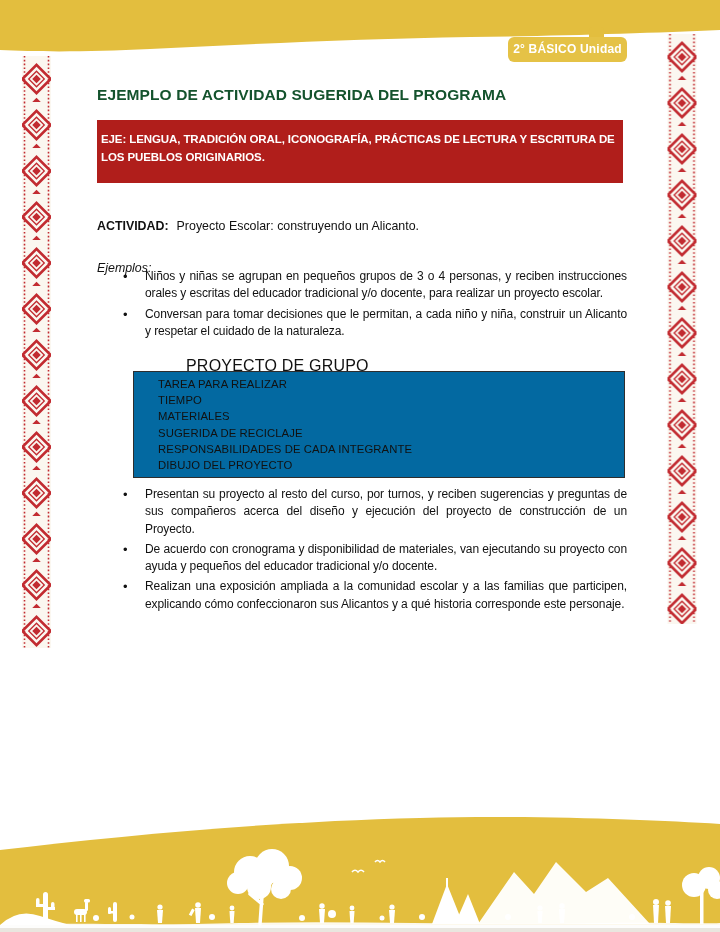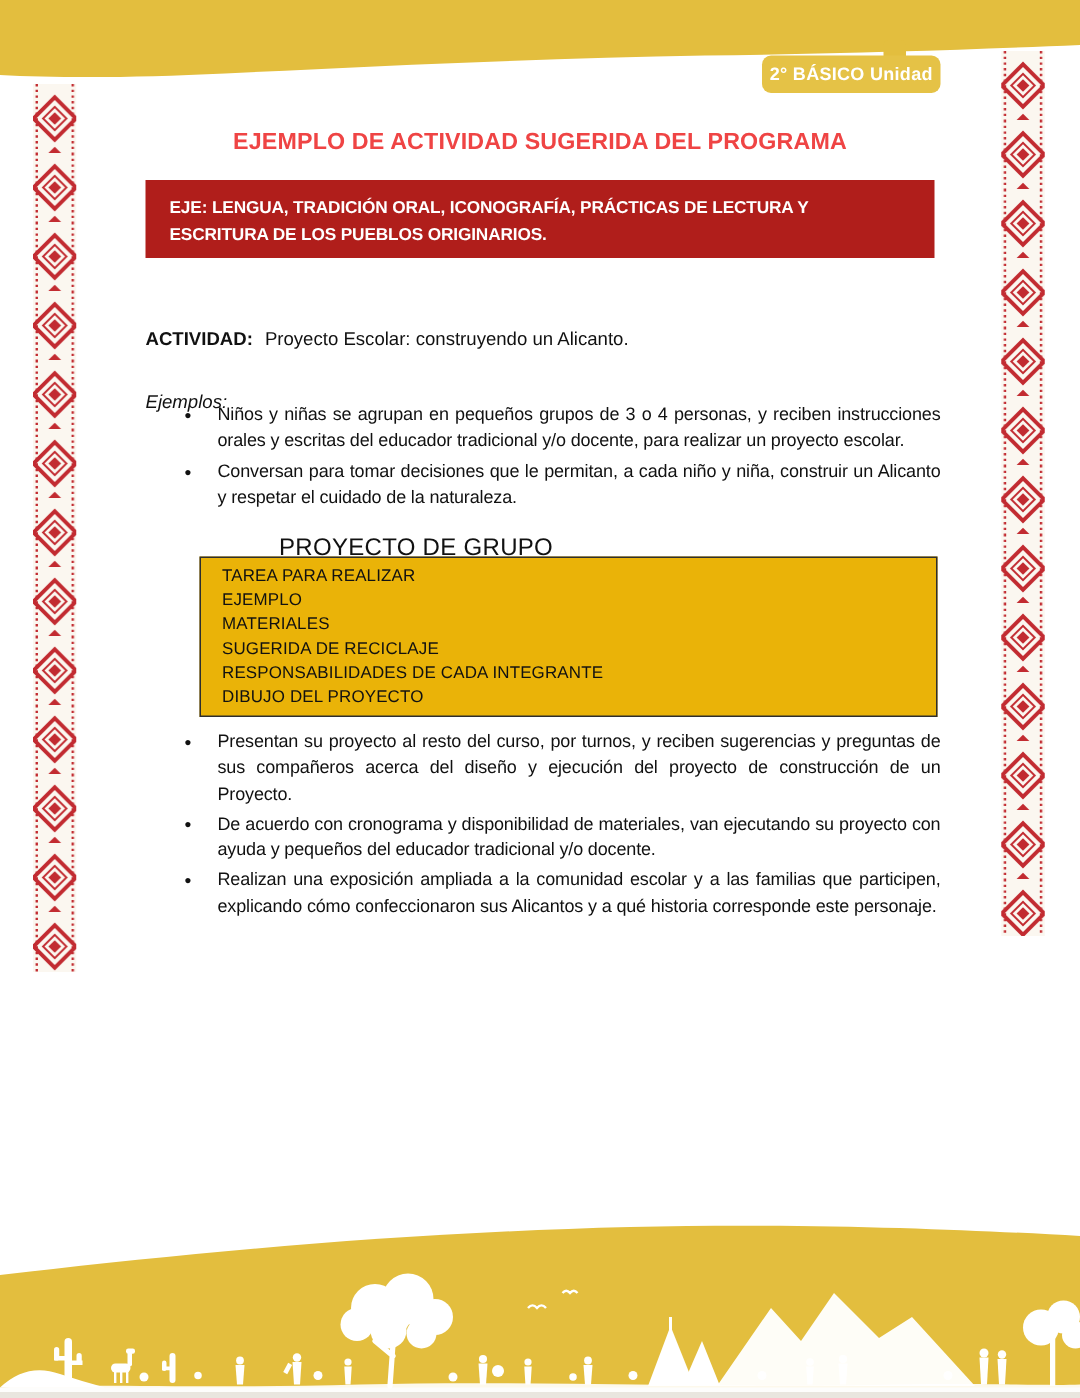--- a/index.html
+++ b/index.html
@@ -24,27 +24,27 @@
     color:#fff;font-size:12px;font-weight:bold;
     text-align:center;line-height:25px;letter-spacing:.2px;
   }
   
   .strip{position:absolute;}
   .strip-left{left:22px;top:56px;width:29px;height:592px;}
   .strip-right{left:667px;top:34px;width:30px;height:590px;}
   
   .doc-title{
     position:absolute;left:97px;top:86px;width:526px;
-    text-align:center;font-size:15.5px;font-weight:bold;color:#ef4444;
+    font-size:15.5px;font-weight:bold;color:#14532d;
     letter-spacing:.1px;
   }
   .eje-banner{
-    position:absolute;left:97px;top:120px;width:526px;height:52px;
+    position:absolute;left:97px;top:120px;width:526px;height:63px;
     background:#B01E1B;color:#fff;box-sizing:border-box;
-    padding:10px 16px;font-size:11.5px;font-weight:bold;
+    padding:10px 4px;font-size:11.5px;font-weight:bold;
     line-height:1.6;letter-spacing:-.1px;
   }
   .activity-line{
     position:absolute;left:97px;top:219px;width:528px;font-size:12.4px;
   }
   .activity-label{font-weight:bold;margin-top:16px;}
   .activity-text{margin-left:8px;}
   .examples-label{
     position:absolute;left:97px;top:261px;font-size:12.4px;font-style:italic;
   }
@@ -63,21 +63,21 @@
     content:"\2022";position:absolute;left:2px;top:0;
     font-size:13px;
   }
   .project-heading{
     position:absolute;left:186px;top:357px;font-size:16px;
     letter-spacing:.2px;
   }
   .project-box{
     position:absolute;left:133px;top:371px;width:492px;
     border:1.5px solid #2e2e2e;box-sizing:border-box;
-    background:#eab308;padding:4px 6px;
+    background:#0369a1;padding:4px 16px;
   }
   .project-box .box-row{
     font-size:11.3px;line-height:16.2px;padding:0 8px;
     letter-spacing:.1px;
   }
   
   .footer-art{position:absolute;left:0;bottom:0;width:720px;height:120px;}
 </style>
 </head>
 <body>
@@ -140,21 +140,21 @@
 
   <ul class="bullets bullets-top">
       <li>Niños y niñas se agrupan en pequeños grupos de 3 o 4 personas, y reciben instrucciones orales y escritas del educador tradicional y/o docente, para realizar un proyecto escolar.</li>
       <li>Conversan para tomar decisiones que le permitan, a cada niño y niña, construir un Alicanto y respetar el cuidado de la naturaleza.</li>
     </ul>
 
   <div class="project-heading">PROYECTO DE GRUPO</div>
 
   <div class="project-box">
       <div class="box-row">TAREA PARA REALIZAR</div>
-      <div class="box-row">EJEMPLO</div>
+      <div class="box-row">TIEMPO</div>
       <div class="box-row">MATERIALES</div>
       <div class="box-row">SUGERIDA DE RECICLAJE</div>
       <div class="box-row">RESPONSABILIDADES DE CADA INTEGRANTE</div>
       <div class="box-row">DIBUJO DEL PROYECTO</div>
     </div>
 
   <ul class="bullets bullets-bottom">
       <li>Presentan su proyecto al resto del curso, por turnos, y reciben sugerencias y preguntas de sus compañeros acerca del diseño y ejecución del proyecto de construcción de un Proyecto.</li>
       <li>De acuerdo con cronograma y disponibilidad de materiales, van ejecutando su proyecto con ayuda y pequeños del educador tradicional y/o docente.</li>
       <li>Realizan una exposición ampliada a la comunidad escolar y a las familias que participen, explicando cómo confeccionaron sus Alicantos y a qué historia corresponde este personaje.</li>

